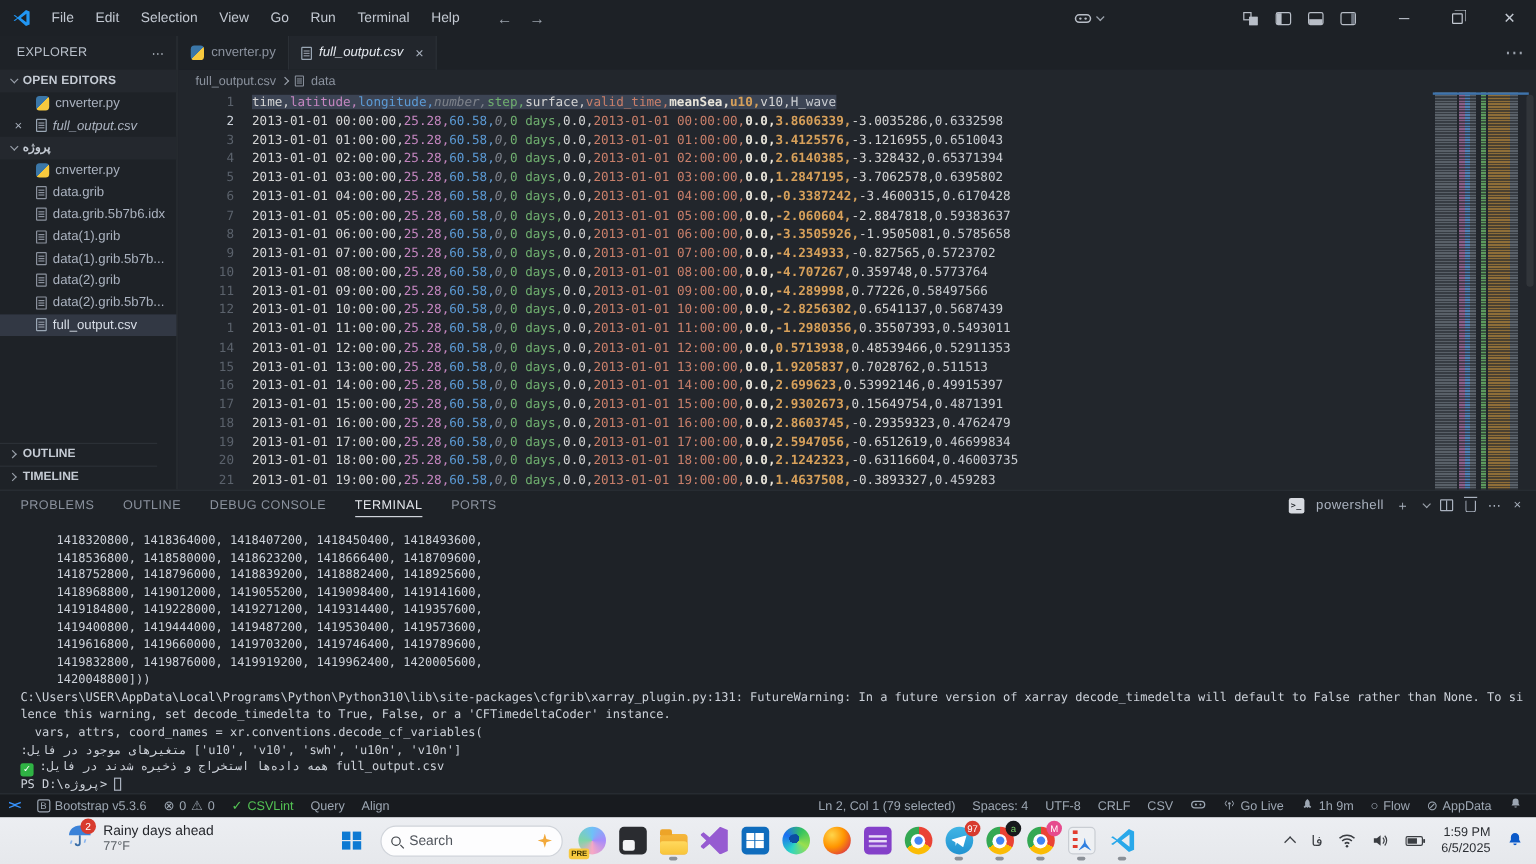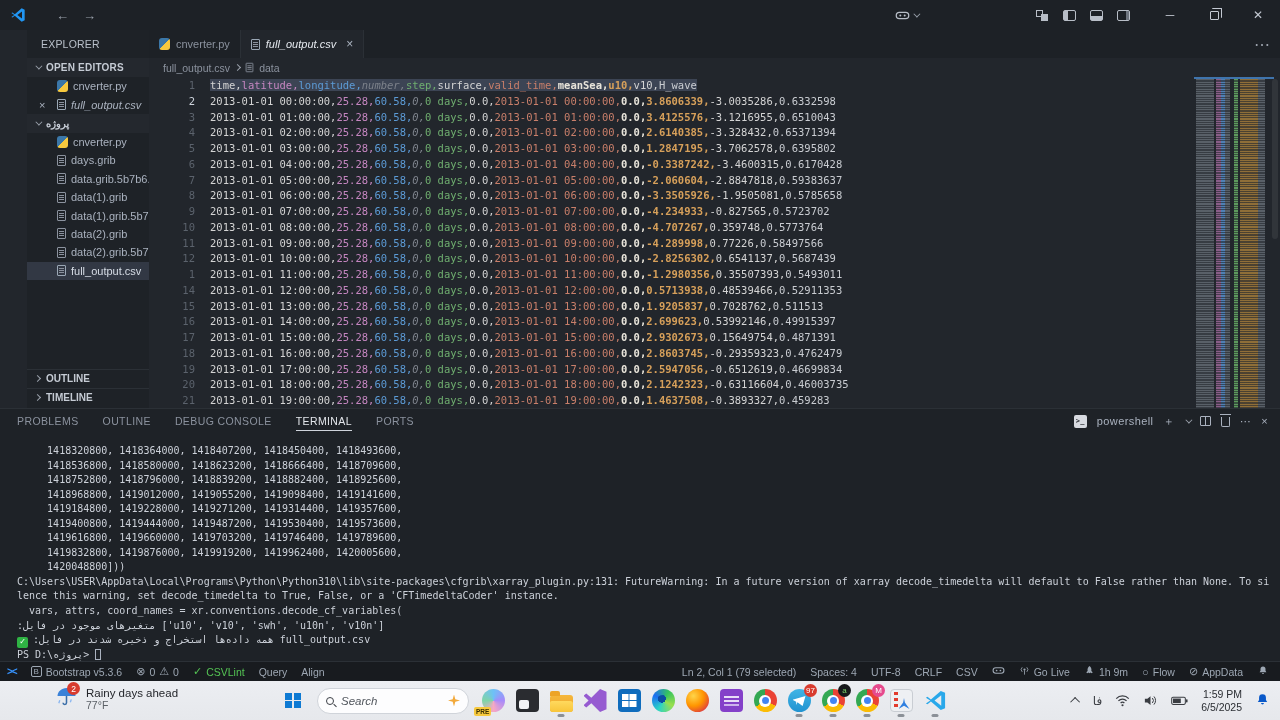--- a/index.html
+++ b/index.html
@@ -31,21 +31,21 @@
   .wicon.bottom::before{ content:""; position:absolute; left:0; right:0; bottom:0; height:4px; background:#b8bec7; }
   .wicon.right::before { content:""; position:absolute; right:0; top:0; bottom:0; width:3px; background:#6e757f; }
   #window-controls { position:absolute; right:0; top:0; height:30px; display:flex; }
   .wc { width:44px; height:30px; display:flex; align-items:center; justify-content:center; color:#c3c9d2; font-size:12px; }
   .i-restore { width:9px; height:9px; border:1.1px solid #c3c9d2; border-radius:1px; position:relative; }
   .i-restore::before { content:""; position:absolute; left:1px; top:-4px; width:9px; height:9px;
      border:1.1px solid #c3c9d2; border-left:none; border-bottom:none; border-radius:1px; }
 
   
   #sidebar { position:absolute; top:30px; left:0; width:148px; height:378px;
-    background:#1e2227; border-right:1px solid #2b3036; color:#aab2bf; font-size:11px;margin-left:27px; }
+    background:#1e2227; border-right:1px solid #2b3036; color:#aab2bf; font-size:11px; }
   #sidebar-header { height:28px; display:flex; align-items:center; justify-content:space-between;
     padding:0 10px 0 14px; color:#b9c0ca; font-size:10.5px; letter-spacing:.2px; }
   .section-head { height:19px; display:flex; align-items:center; gap:6px; padding-left:8px;
     background:#24282e; font-weight:bold; font-size:10px; color:#c5cbd4; letter-spacing:.2px; }
   .tree-row { height:18.4px; display:flex; align-items:center; gap:5px; padding-left:30px; cursor:default; white-space:nowrap; }
   .tree-row.selected { background:#323844; color:#d7dde6; }
   .tree-row .row-close { width:12px; margin-left:-18px; margin-right:1px; color:#aab2bf; font-size:11px; }
   .preview .row-label { font-style:italic; }
   .fi { width:11px; height:12px; flex:0 0 auto; position:relative; }
   .fi-python { border-radius:3px; background:linear-gradient(135deg,#3b77a8 0 50%,#f7c93e 50% 100%); }
@@ -126,21 +126,21 @@
   #weather-text div:first-child { font-size:11.5px; color:#24262b; }
   #weather-text div:last-child { font-size:10.5px; color:#5c6167; }
   #tb-center { position:absolute; left:276px; top:0; height:39px; display:flex; align-items:center; gap:7px; }
   #start-btn { width:34px; height:30px; border-radius:5px; display:flex; align-items:center; justify-content:center; }
   #start-logo { display:grid; grid-template-columns:7px 7px; grid-template-rows:7px 7px; gap:1.4px; }
   #start-logo span { background:#0e7ad3; }
   #tb-search { width:152px; height:26px; background:#fdfdfe; border:1px solid #d0d4da; border-radius:13px;
     display:flex; align-items:center; gap:7px; padding:0 8px; }
   #tb-search .mag { border-color:#3c4046; }
   #tb-search .mag::after { background:#3c4046; }
-  #tb-search-label { font-size:11.5px; color:#50555c; flex:1;font-style:italic; }
+  #tb-search-label { font-size:11.5px; color:#50555c; flex:1; }
   .sparkle { width:12px; height:12px; background:#f2a93b; clip-path:polygon(50% 0,61% 39%,100% 50%,61% 61%,50% 100%,39% 61%,0 50%,39% 39%); }
   .tb-btn { position:relative; width:34px; height:34px; display:flex; align-items:center; justify-content:center; border-radius:5px; }
   .tbi { width:23px; height:23px; position:relative; }
   .tb-run { position:absolute; bottom:1px; left:50%; transform:translateX(-50%); width:7px; height:3px; border-radius:2px; background:#8b9097; }
   .tb-badge { position:absolute; right:-1px; top:0px; min-width:13px; height:13px; padding:0 2px; border-radius:7px;
     background:#d83b2e; color:#fff; font-size:8px; display:flex; align-items:center; justify-content:center; }
   .badge-pre { left:-2px; right:auto; top:auto; bottom:2px; background:#f7c93e; color:#3a3000; border-radius:2px; height:9px; font-size:6.5px; font-weight:bold; }
   .badge-m { background:#e64a8d; }
   .badge-a { background:#17191c; color:#7ad069; }
   
@@ -178,20 +178,30 @@
   #tray-clock { text-align:right; font-size:10.5px; color:#2b2e33; line-height:13px; }
   .tray-chev { width:7px; height:7px; border-right:1.4px solid #3a3d42; border-bottom:1.4px solid #3a3d42; transform:rotate(-135deg) translateY(-2px); }
 </style>
 </head>
 <body>
 
 <div id="titlebar">
   <svg id="vscode-logo" viewBox="0 0 24 24">
     <path fill="#2196f3" d="M17.5 2 7.2 11 3.6 8.2 2 9l4.5 3L2 15l1.6.8L7.2 13l10.3 9L22 20V4Zm.5 4.6v10.8L11 12Z"></path>
   </svg>
+  <div id="menus" style="display:flex">
+      <span class="menu-item">File</span>
+      <span class="menu-item">Edit</span>
+      <span class="menu-item">Selection</span>
+      <span class="menu-item">View</span>
+      <span class="menu-item">Go</span>
+      <span class="menu-item">Run</span>
+      <span class="menu-item">Terminal</span>
+      <span class="menu-item">Help</span>
+    </div>
   <div id="nav-arrows">
     <span>←</span>
     <span>→</span>
   </div>
   <div id="copilot-title" style="position:absolute;right:362px;">
     <svg width="15" height="15" viewBox="0 0 24 24">
       <rect x="2" y="7" width="20" height="10" rx="5" fill="none" stroke="#b8bec7" stroke-width="2"></rect>
       <circle cx="8.5" cy="12" r="1.6" fill="#b8bec7"></circle>
         <circle cx="15.5" cy="12" r="1.6" fill="#b8bec7"></circle>
     </svg>
@@ -236,21 +246,21 @@
     <span class="chev down"></span>
     <span>پروژه</span>
   </div>
   <div id="files-list">
       <div class="tree-row">
         <span class="fi fi-python"></span>
         <span class="row-label">cnverter.py</span>
       </div>
       <div class="tree-row">
         <span class="fi fi-file"></span>
-        <span class="row-label">days.grib</span>
+        <span class="row-label">data.grib</span>
       </div>
       <div class="tree-row">
         <span class="fi fi-file"></span>
         <span class="row-label">data.grib.5b7b6.idx</span>
       </div>
       <div class="tree-row">
         <span class="fi fi-file"></span>
         <span class="row-label">data(1).grib</span>
       </div>
       <div class="tree-row">

